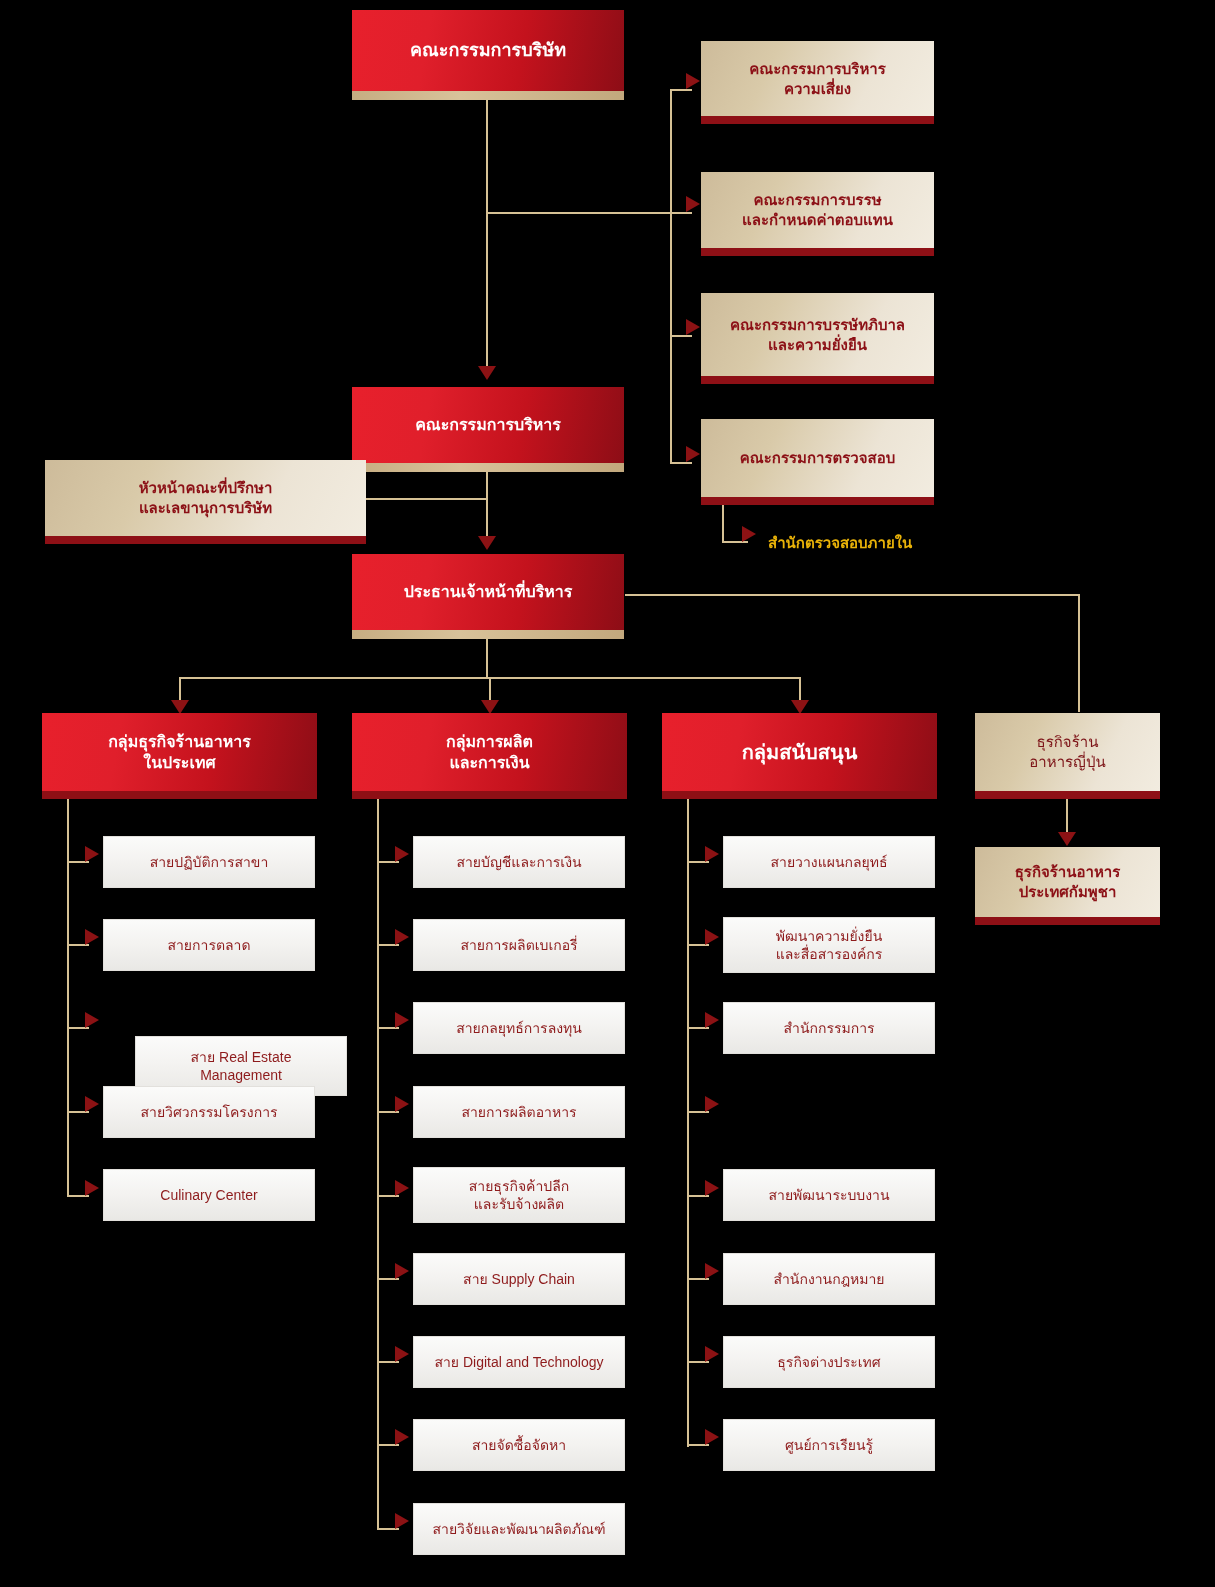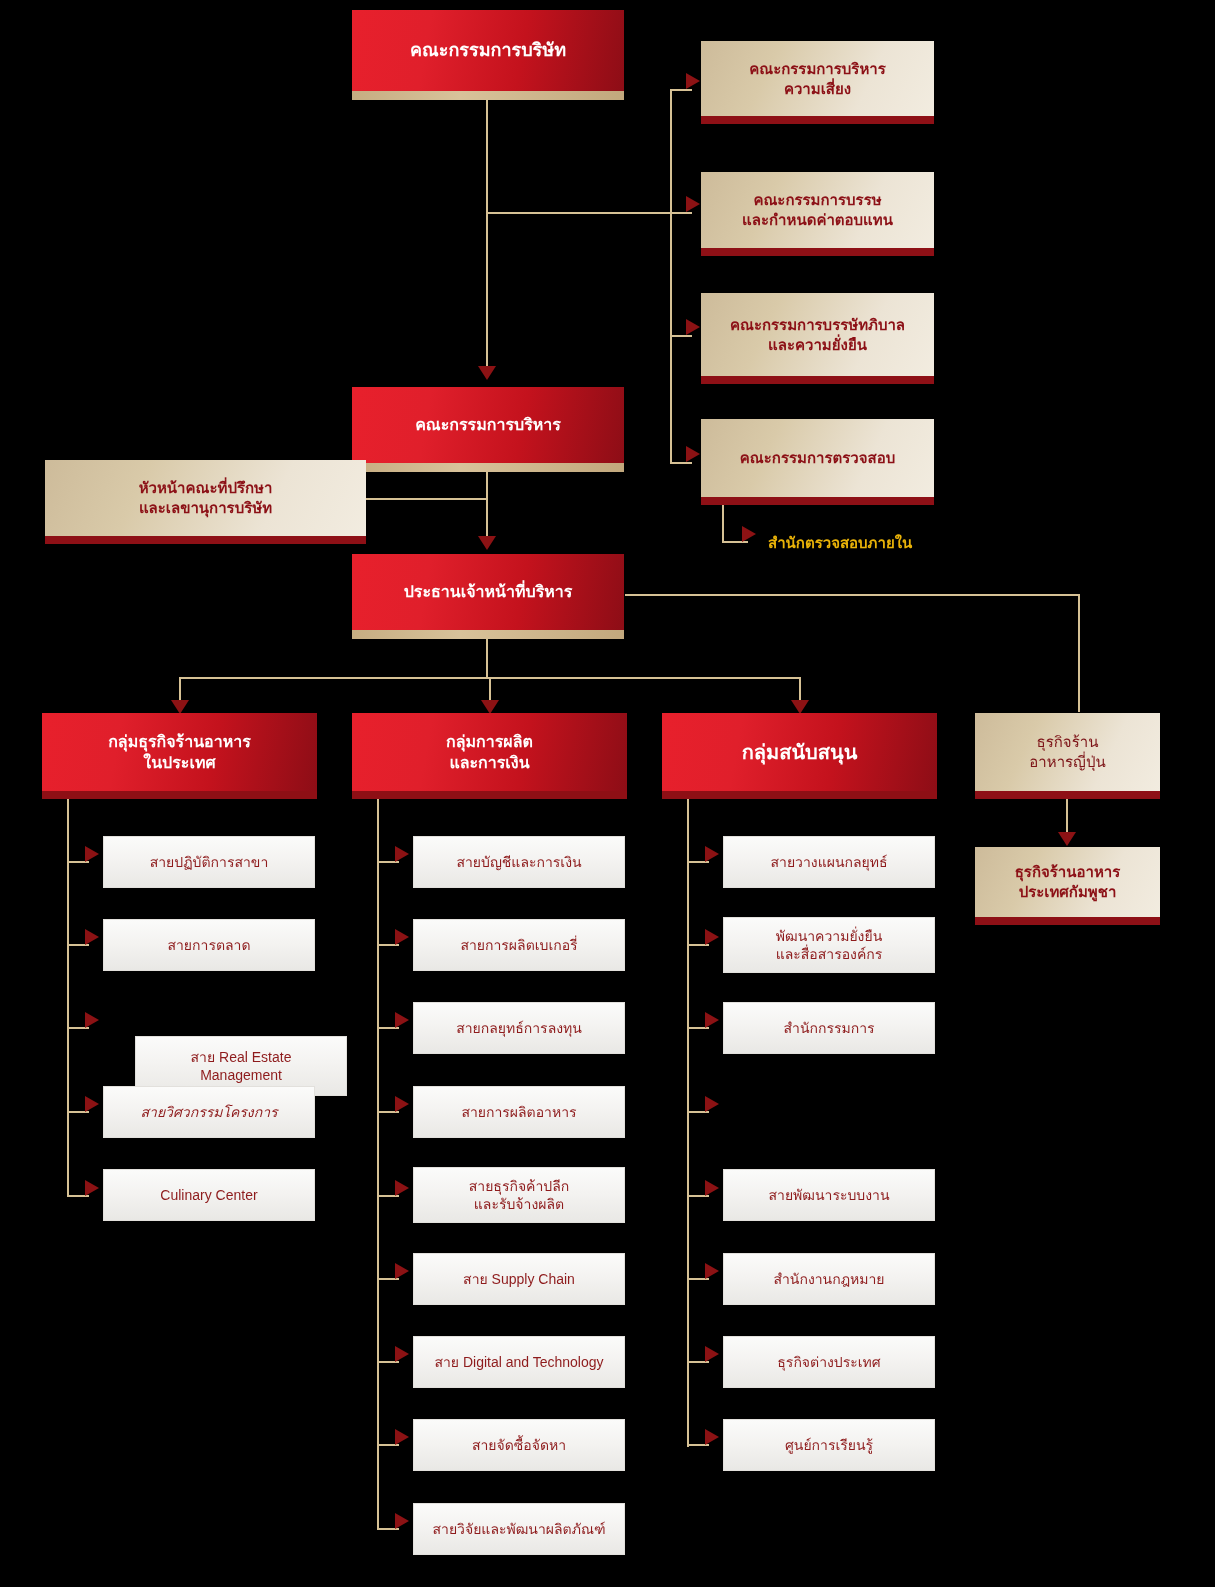--- a/index.html
+++ b/index.html
@@ -235,21 +235,21 @@
   <div class="arw right" style="left:85px;top:1012px;"></div>
   <div class="box leaf" style="left:103px;top:1036px;width:212px;height:60px;font-size:14px;margin-left:32px;">
     <span class="txt">
       <span>สาย Real Estate</span><br>
       <span>Management</span>
     </span>
   </div>
 
   <div class="ln h" style="left:67px;top:1111px;width:22px;"></div>
   <div class="arw right" style="left:85px;top:1096px;"></div>
-  <div class="box leaf" style="left:103px;top:1086px;width:212px;height:52px;font-size:14px;font-style:italic;">
+  <div class="box leaf" style="left:103px;top:1086px;width:212px;height:52px;font-size:14px;">
     <span class="txt">สายวิศวกรรมโครงการ</span>
   </div>
 
   <div class="ln h" style="left:67px;top:1195px;width:22px;"></div>
   <div class="arw right" style="left:85px;top:1180px;"></div>
   <div class="box leaf" style="left:103px;top:1169px;width:212px;height:52px;font-size:14px;">
     <span class="txt">Culinary Center</span>
   </div>
 
   <div class="box red barred" style="left:352px;top:713px;width:275px;height:78px;font-size:16px;">

